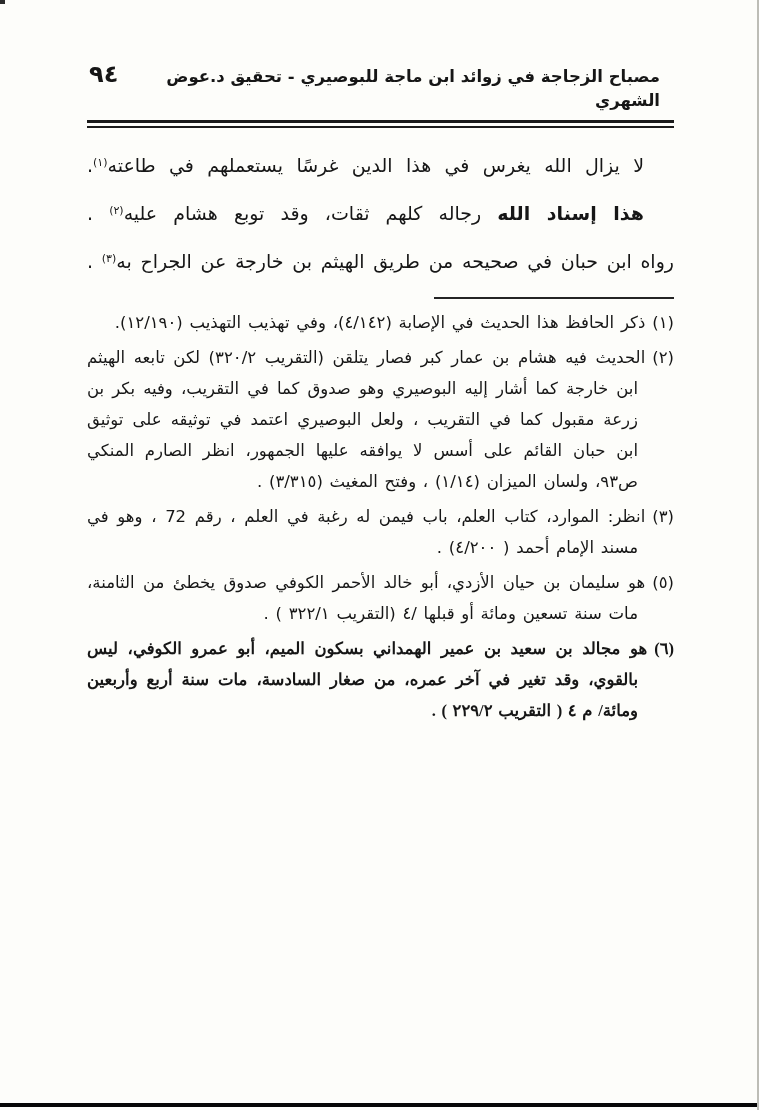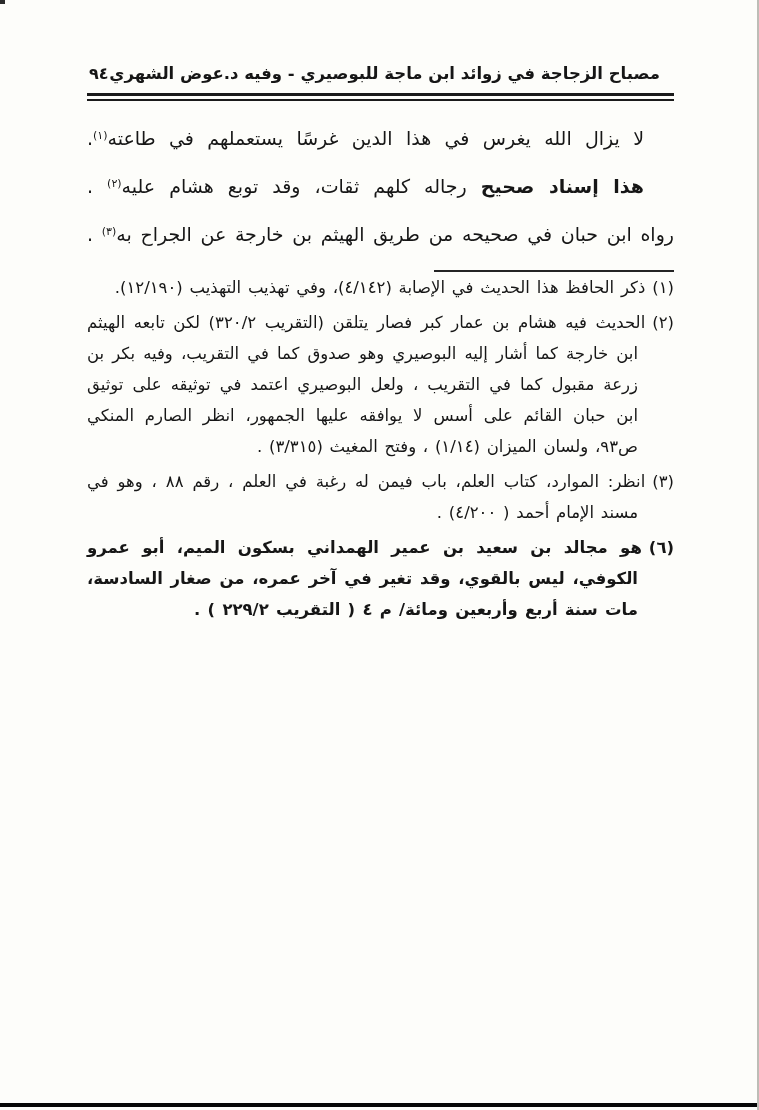--- a/index.html
+++ b/index.html
@@ -20,21 +20,21 @@
   .header {
     display: flex;
     justify-content: space-between;
     align-items: baseline;
     font-weight: bold;
     font-size: 16.5px;
     padding-right: 14px;
     padding-left: 2px;
     line-height: 24px;
   }
-  .pnum { font-size: 16px; letter-spacing: 1px; }
+  .pnum { font-size: 24px; letter-spacing: 1px; }
   .double-rule {
     margin-top: 7px;
     height: 8px;
     border-top: 3px solid #1b1b1b;
     border-bottom: 2px solid #1b1b1b;
   }
   
   .main-text { margin-top: 24px; font-size: 19px; }
   .bline {
     line-height: 27px;
@@ -45,74 +45,77 @@
   }
   .bline.ind { padding-right: 30px; }
   sup { font-size: 11px; line-height: 0; vertical-align: 6px; }
   .b { font-weight: bold; }
   
   .fnsep {
     width: 240px;
     border-top: 2px solid #242424;
     margin-top: 22px;
   }
-  .footnotes { margin-top: 0; font-size: 16.5px; }
+  .footnotes { margin-top: 8px; font-size: 16.5px; }
   .footnote {
     line-height: 31px;
     text-align: justify;
     padding-right: 36px;
     text-indent: -36px;
     margin-bottom: 4px;
     word-spacing: 1.5px;
   }
   .footnote .num { margin-left: 7px; }
-  .footnote.bold { font-weight: bold; }
+  .footnote.bold { font-weight: bold; font-family: Liberation Serif, serif; }
   
   .scan-edge-bottom {
     position: absolute; left: 0; bottom: 3px;
     width: 100%; height: 4px; background: #060606;
   }
   .scan-edge-right {
     position: absolute; right: 0; top: 0;
     width: 2px; height: 100%; background: #bdbdb6;
   }
   .scan-corner {
     position: absolute; left: 0; top: 0;
     width: 5px; height: 4px; background: #2a2a2a;
   }
 </style>
 </head>
 <body>
 
 <div class="page">
 
   <div class="header">
-    <span class="title">مصباح الزجاجة في زوائد ابن ماجة للبوصيري - وفيه د.عوض الشهري</span>
+    <span class="title">مصباح الزجاجة في زوائد ابن ماجة للبوصيري - تحقيق د.عوض الشهري</span>
     <span class="pnum">٩٤</span>
   </div>
 
   <div class="double-rule"></div>
 
   <div class="main-text">
     <div class="bline ind"><span>لا يزال الله يغرس في هذا الدين غرسًا يستعملهم في طاعته</span><sup>(١)</sup><span>.</span></div>
-    <div class="bline ind"><span class="b">هذا إسناد صحيح</span><span> رجاله كلهم ثقات، وقد توبع هشام عليه</span><sup>(٢)</sup><span> .</span></div>
+    <div class="bline ind"><span class="b">هذا إسناد الله</span><span> رجاله كلهم ثقات، وقد توبع هشام عليه</span><sup>(٢)</sup><span> .</span></div>
     <div class="bline"><span>رواه ابن حبان في صحيحه من طريق الهيثم بن خارجة عن الجراح به</span><sup>(٣)</sup><span> .</span></div>
   </div>
 
   <div class="fnsep"></div>
 
   <div class="footnotes">
     <div class="footnote">
       <span class="num">(١)</span><span>ذكر الحافظ هذا الحديث في الإصابة (٤/١٤٢)، وفي تهذيب التهذيب (١٢/١٩٠).</span>
     </div>
     <div class="footnote">
       <span class="num">(٢)</span><span>الحديث فيه هشام بن عمار كبر فصار يتلقن (التقريب ٣٢٠/٢) لكن تابعه الهيثم ابن خارجة كما أشار إليه البوصيري وهو صدوق كما في التقريب، وفيه بكر بن زرعة مقبول كما في التقريب ، ولعل البوصيري اعتمد في توثيقه على توثيق ابن حبان القائم على أسس لا يوافقه عليها الجمهور، انظر الصارم المنكي ص٩٣، ولسان الميزان (١/١٤) ، وفتح المغيث (٣/٣١٥) .</span>
     </div>
     <div class="footnote">
-      <span class="num">(٣)</span><span>انظر: الموارد، كتاب العلم، باب فيمن له رغبة في العلم ، رقم ٨٨ ، وهو في مسند الإمام أحمد ( ٤/٢٠٠) .</span>
+      <span class="num">(٣)</span><span>انظر: الموارد، كتاب العلم، باب فيمن له رغبة في العلم ، رقم 72 ، وهو في مسند الإمام أحمد ( ٤/٢٠٠) .</span>
+    </div>
+    <div class="footnote">
+      <span class="num">(٥)</span><span>هو سليمان بن حيان الأزدي، أبو خالد الأحمر الكوفي صدوق يخطئ من الثامنة، مات سنة تسعين ومائة أو قبلها /٤ (التقريب ٣٢٢/١ ) .</span>
     </div>
     <div class="footnote bold">
       <span class="num">(٦)</span><span>هو مجالد بن سعيد بن عمير الهمداني بسكون الميم، أبو عمرو الكوفي، ليس بالقوي، وقد تغير في آخر عمره، من صغار السادسة، مات سنة أربع وأربعين ومائة/ م ٤ ( التقريب ٢٢٩/٢ ) .</span>
     </div>
   </div>
 
   <div class="scan-edge-bottom"></div>
   <div class="scan-edge-right"></div>
   <div class="scan-corner"></div>
 

